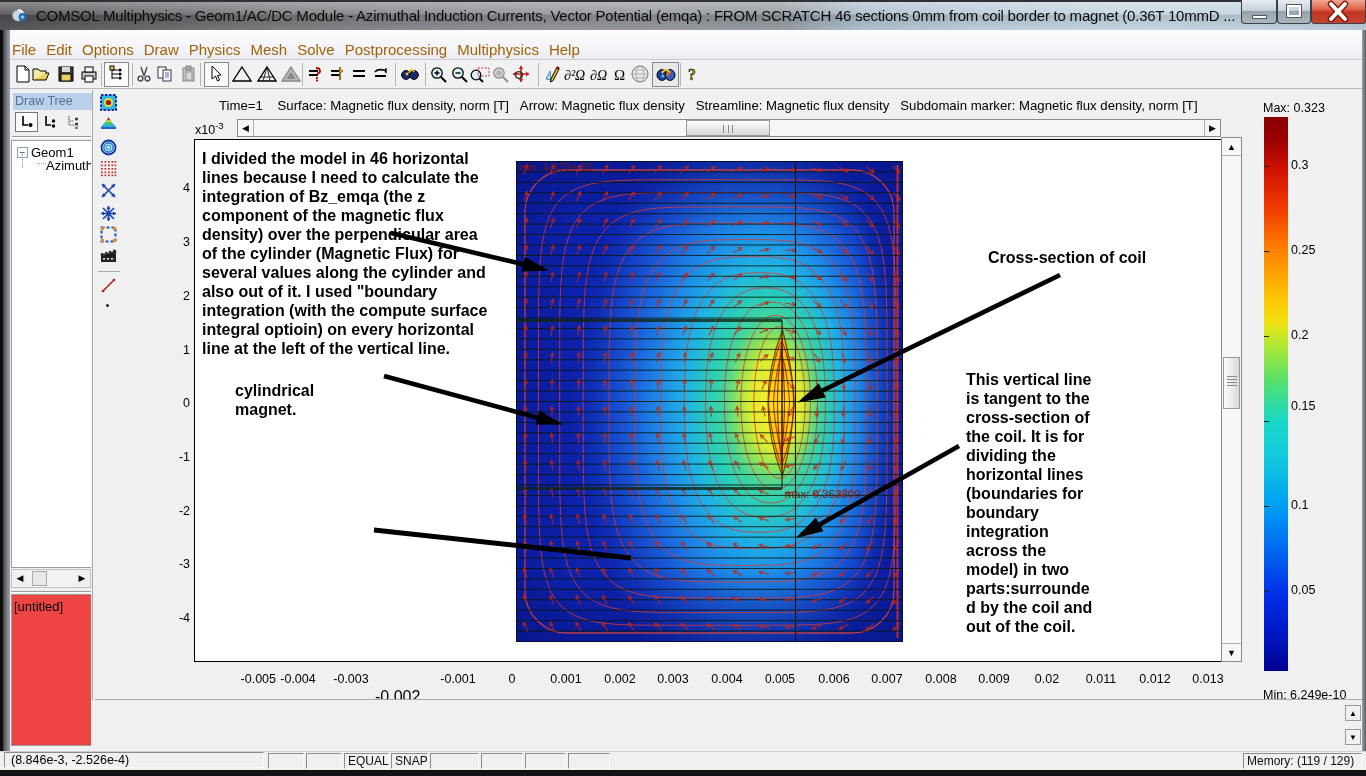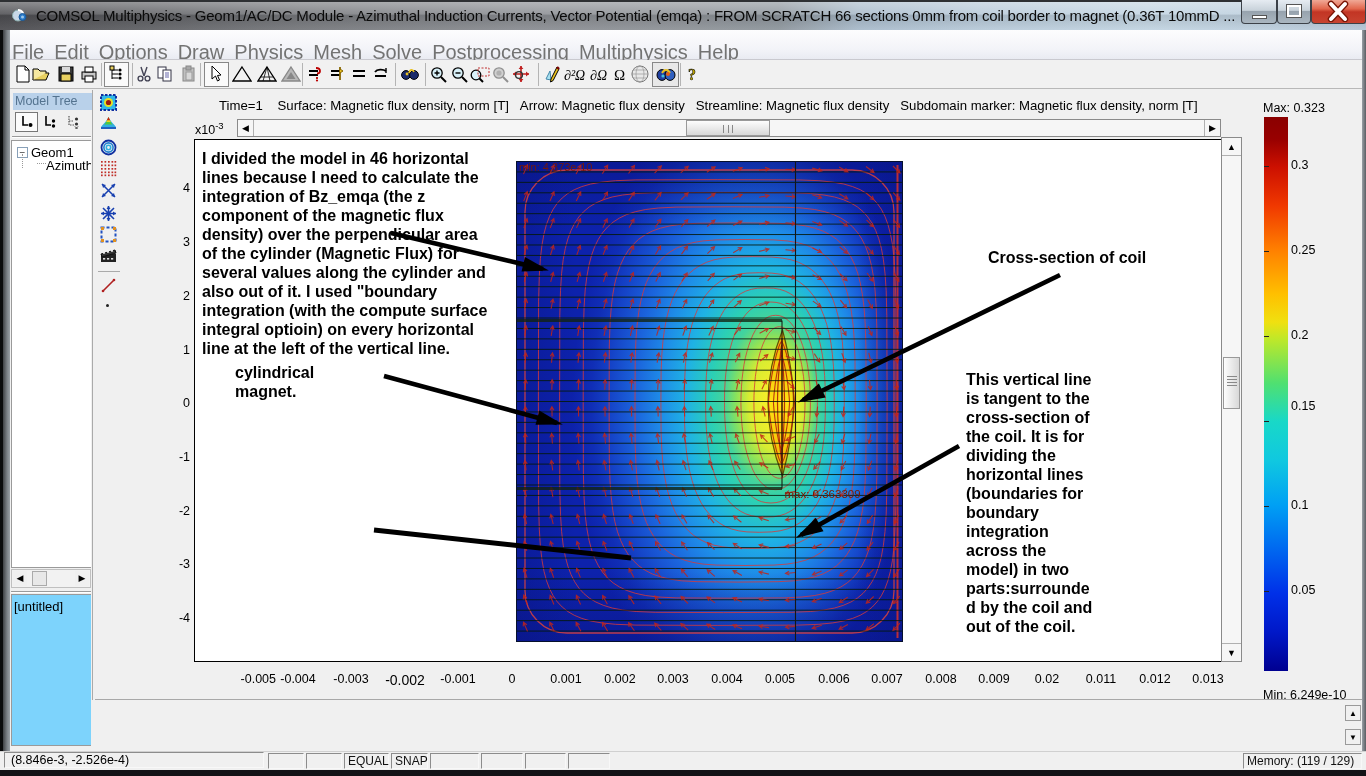--- a/index.html
+++ b/index.html
@@ -12,41 +12,41 @@
 
 <div class="abs" style="left:0;top:0;width:1366px;height:30px;background:linear-gradient(90deg,#4e4e52 0%,#5c5d61 8%,#77797d 22%,#8b8e93 38%,#909499 50%,#8f979e 57%,#aabccc 63%,#b8cad9 72%,#c3d5e2 84%,#bccedd 94%,#b5c5d5 100%)"></div>
 <div class="abs" style="left:0;top:0;width:1366px;height:30px;background:linear-gradient(180deg,rgba(255,255,255,0.38),rgba(255,255,255,0.12) 46%,rgba(0,0,0,0.10) 52%,rgba(255,255,255,0.05) 100%)"></div>
 <div class="abs" style="left:0;top:0;width:1366px;height:2px;background:#2e3033"></div>
 <div class="abs" style="left:11px;top:8px"><svg width="17" height="15" viewBox="0 0 17 15">
       <circle cx="7" cy="7.5" r="5.5" fill="#c8d8e8" stroke="#8aa"></circle>
       <path d="M7,2 a5.5,5.5 0 0 1 5,8" fill="none" stroke="#fff" stroke-width="2"></path>
       <circle cx="11.5" cy="9" r="3.5" fill="#2878c8" stroke="#1a5a9a"></circle>
       <circle cx="11.5" cy="9" r="1.5" fill="#9cc8ea"></circle>
     </svg></div>
-<div class="abs" style="left:36px;top:7px;font-size:15px;letter-spacing:-0.22px;color:#0a0a0a;white-space:nowrap">COMSOL Multiphysics - Geom1/AC/DC Module - Azimuthal Induction Currents, Vector Potential (emqa) : FROM SCRATCH 66 sections 0mm from coil border to magnet (0.36T 10mmD ...</div>
+<div class="abs" style="left:36px;top:7px;font-size:15px;letter-spacing:-0.22px;color:#0a0a0a;white-space:nowrap">COMSOL Multiphysics - Geom1/AC/DC Module - Azimuthal Induction Currents, Vector Potential (emqa) : FROM SCRATCH 46 sections 0mm from coil border to magnet (0.36T 10mmD ...</div>
 
 <div class="abs" style="left:1241px;top:0;width:36px;height:24px;background:linear-gradient(180deg,#e6ecf2 0%,#c8d2da 45%,#97a3ae 50%,#aab6c0 100%);border:1px solid #3c4148;border-top:none;border-radius:0 0 4px 4px">
  <div class="abs" style="left:10px;top:15px;width:15px;height:4px;background:#fff;border:1px solid #555"></div>
   </div>
 <div class="abs" style="left:1277px;top:0;width:34px;height:24px;background:linear-gradient(180deg,#e6ecf2 0%,#c8d2da 45%,#97a3ae 50%,#aab6c0 100%);border:1px solid #3c4148;border-top:none;border-radius:0 0 4px 4px">
  <div class="abs" style="left:9px;top:5px;width:14px;height:12px;border:2px solid #fff;outline:1px solid #555"></div>
   </div>
 <div class="abs" style="left:1311px;top:0;width:55px;height:24px;background:linear-gradient(180deg,#f0a896 0%,#e2674d 38%,#c23524 52%,#c84330 100%);border:1px solid #3c4148;border-top:none;border-radius:0 0 3px 4px">
  <svg width="53" height="22" viewBox="0 0 53 22">
       <path d="M19,4 L33,19 M33,4 L19,19" stroke="#7a1505" stroke-width="6.5" stroke-linecap="round"></path>
       <path d="M19,4 L33,19 M33,4 L19,19" stroke="#fff" stroke-width="4" stroke-linecap="round"></path>
     </svg></div>
 
 <div class="abs" style="left:0;top:30px;width:3px;height:740px;background:#0b0b0d"></div>
 <div class="abs" style="left:3px;top:30px;width:7px;height:740px;background:linear-gradient(90deg,#3f4145,#7d8288 60%,#9aa0a6)"></div>
 <div class="abs" style="left:1362px;top:30px;width:4px;height:740px;background:linear-gradient(90deg,#9aa0a6,#5a5e63)"></div>
 <div class="abs" style="left:0;top:770px;width:1366px;height:6px;background:#121316"></div>
 
 <div class="abs" style="left:10px;top:30px;width:1352px;height:30px;background:linear-gradient(180deg,#fdfdfe,#f2f3f8 70%,#e9ebf2);border-bottom:1px solid #c9c9cf"></div>
-<div class="abs" style="left:12px;top:41px;font-size:20px;color:#737373">
+<div class="abs" style="left:12px;top:41px;font-size:15px;color:#a16207">
 <span>File</span><span style="margin-left:10px">Edit</span><span style="margin-left:10px">Options</span><span style="margin-left:10px">Draw</span><span style="margin-left:10px">Physics</span><span style="margin-left:10px">Mesh</span><span style="margin-left:10px">Solve</span><span style="margin-left:10px">Postprocessing</span><span style="margin-left:10px">Multiphysics</span><span style="margin-left:10px">Help</span></div>
 
 <div class="abs" style="left:10px;top:60px;width:1352px;height:29px;background:#f1f1f1;border-bottom:1px solid #b8b8b8"></div>
 <div class="abs" style="left:14px;top:65px"><svg width="18" height="18" viewBox="0 0 18 18">
       <path d="M3,1 h8 l4,4 v12 h-12 z" fill="#fff" stroke="#000"></path>
       <path d="M11,1 v4 h4" fill="none" stroke="#000"></path>
     </svg></div>
 <div class="abs" style="left:32px;top:65px"><svg width="18" height="18" viewBox="0 0 18 18">
       <path d="M1,15 l3,-7 h13 l-3,7 z" fill="#e8d060" stroke="#000"></path>
       <path d="M1,15 v-11 h5 l2,2 h6 v2" fill="#f5e8a0" stroke="#000"></path>
@@ -180,21 +180,21 @@
       <circle cx="13" cy="9" r="2" fill="#e86010"></circle>
       <circle cx="8" cy="11" r="1.6" fill="#40c0e0"></circle>
     </svg></div>
 <div class="abs" style="left:680px;top:63px;width:1px;height:23px;background:#b4b4b4"></div>
 <div class="abs" style="left:687px;top:65px"><svg width="14" height="18" viewBox="0 0 14 18">
       <text x="1" y="15" font-family="Liberation Serif" font-size="16" font-weight="bold" fill="#b8a000" stroke="#000" stroke-width="0.5">?</text>
     </svg></div>
 
 <div class="abs" style="left:10px;top:90px;width:83px;height:662px;background:#f0f0f0"></div>
 <div class="abs" style="left:92px;top:90px;width:1px;height:610px;background:#aaa"></div>
-<div class="abs" style="left:13px;top:93px;width:79px;height:17px;background:#b9d1ea;color:#54738f;font-size:12.5px;padding-left:2px;line-height:16px">Model Tree</div>
+<div class="abs" style="left:13px;top:93px;width:79px;height:17px;background:#b9d1ea;color:#54738f;font-size:12.5px;padding-left:2px;line-height:16px">Draw Tree</div>
 <div class="abs sbtn" style="left:15px;top:112px;width:23px;height:20px;background:#fbfbfb;border-color:#777">
     <svg width="16" height="14" viewBox="0 0 16 14">
       <path d="M4,1 v9 h5" stroke="#000" stroke-width="1.6" fill="none"></path>
       <circle cx="11.5" cy="10" r="2"></circle>
     </svg>
   </div>
 <div class="abs" style="left:42px;top:115px"><svg width="16" height="14" viewBox="0 0 16 14">
       <path d="M4,1 v9 h5" stroke="#000" stroke-width="1.6" fill="none"></path>
       <circle cx="11.5" cy="6" r="1.7"></circle>
       <circle cx="11.5" cy="11" r="1.7"></circle>
@@ -213,21 +213,21 @@
   <div style="position:absolute;left:25px;top:22px;width:9px;height:1px;border-top:1px dotted #999"></div>
   <div style="position:absolute;left:34px;top:17px;font-size:13px;white-space:nowrap">Azimuth</div>
 </div>
 
 <div class="abs" style="left:11px;top:569px;width:80px;height:19px;background:#f2f2f2;border:1px solid #c0c0c0">
   <div style="position:absolute;left:1px;top:1px;width:14px;height:15px;background:#f0f0f0;text-align:center;font-size:9px;line-height:15px;color:#000">◀</div>
   <div style="position:absolute;right:1px;top:1px;width:14px;height:15px;background:#f0f0f0;text-align:center;font-size:9px;line-height:15px;color:#000">▶</div>
   <div style="position:absolute;left:20px;top:1px;width:15px;height:15px;background:#e8e8e8;border:1px solid #aaa"></div>
 </div>
 <div class="abs" style="left:11px;top:591px;width:80px;height:2px;border-top:1px solid #9a9a9a;border-bottom:1px solid #fff"></div>
-<div class="abs" style="left:11px;top:594px;width:80px;height:152px;background:#7dd3fc;border:1px solid #9a9a9a;border-right:none">
+<div class="abs" style="left:11px;top:594px;width:80px;height:152px;background:#ef4444;border:1px solid #9a9a9a;border-right:none">
   <div style="position:absolute;left:2px;top:4px;font-size:13px">[untitled]</div>
 </div>
 
 <div class="abs" style="left:100px;top:94px"><svg width="17" height="17" viewBox="0 0 17 17">
       <rect x="1" y="1" width="15" height="15" fill="#30b8e8" stroke="#1030a0" stroke-width="2" stroke-dasharray="2.5,1.5"></rect>
       <circle cx="8.5" cy="8.5" r="4.5" fill="#e8e020"></circle>
       <circle cx="8.5" cy="8.5" r="2.6" fill="#a01810"></circle>
     </svg></div>
 <div class="abs" style="left:100px;top:115px"><svg width="17" height="17" viewBox="0 0 17 17">
       <path d="M8.5,2 C10,6 14,9 16,12 L1,12 C3,9 7,6 8.5,2 Z" fill="#30b0e0"></path>
@@ -444,21 +444,21 @@
       <line x1="189" y1="236" x2="362" y2="283" stroke="#000" stroke-width="4.6"></line>
       <path d="M367.8,284.6 L340.5,284.8 L344.3,270.5 Z" fill="#000"></path>
       <line x1="179" y1="390" x2="436" y2="418" stroke="#000" stroke-width="5"></line>
       <line x1="865" y1="135" x2="608" y2="260" stroke="#000" stroke-width="4.6"></line>
       <path d="M602.6,262.6 L623.9,243.6 L630.7,257.6 Z" fill="#000"></path>
       <line x1="764" y1="306" x2="606" y2="395" stroke="#000" stroke-width="4.6"></line>
       <path d="M600.8,397.9 L620.8,377.7 L628.5,391.3 Z" fill="#000"></path>
 </svg>
 
 <div class="abs" style="left:7px;top:9px;white-space:nowrap;font-weight:bold;font-size:16px;line-height:19px;color:#000">I divided the model in 46 horizontal<br>lines because I need to calculate the<br>integration of Bz_emqa (the z<br>component of the magnetic flux<br>density) over the perpendicular area<br>of the cylinder (Magnetic Flux) for<br>several values along the cylinder and<br>also out of it. I used "boundary<br>integration (with the compute surface<br>integral optioin) on every horizontal<br>line at the left of the vertical line.</div>
-<div class="abs" style="left:40px;top:223px;font-weight:bold;font-size:16px;line-height:19px">cylindrical<br>magnet.</div>
+<div class="abs" style="left:40px;top:241px;font-weight:bold;font-size:16px;line-height:19px">cylindrical<br>magnet.</div>
 <div class="abs" style="left:793px;top:109px;font-weight:bold;font-size:16px">Cross-section of coil</div>
 <div class="abs" style="left:771px;top:230px;white-space:nowrap;font-weight:bold;font-size:16px;line-height:19px">This vertical line<br>is tangent to the<br>cross-section of<br>the coil. It is for<br>dividing the<br>horizontal lines<br>(boundaries for<br>boundary<br>integration<br>across the<br>model) in two<br>parts:surrounde<br>d by the coil and<br>out of the coil.</div>
 
 </div>
 
 <div class="abs" style="left:1221px;top:137px;width:21px;height:525px;background:#f6f6f6;border:1px solid #8a8a8a">
   <div style="position:absolute;left:0;top:0;width:19px;height:18px;border-bottom:1px solid #b0b0b0;text-align:center;font-size:9px;line-height:18px">▲</div>
   <div style="position:absolute;left:0;bottom:0;width:19px;height:18px;border-top:1px solid #b0b0b0;text-align:center;font-size:9px;line-height:18px">▼</div>
   <div style="position:absolute;left:1px;top:219px;width:17px;height:52px;background:linear-gradient(90deg,#fdfdfd,#d8d8d8);border:1px solid #999">
       <div style="position:absolute;left:3px;top:18px;width:10px;height:1px;background:#888;box-shadow:0 3px #888,0 6px #888,0 9px #888"></div>
@@ -471,21 +471,21 @@
 <div class="abs" style="left:150px;top:343px;width:40px;text-align:right;font-size:12.5px">1</div>
 <div class="abs" style="left:150px;top:396px;width:40px;text-align:right;font-size:12.5px">0</div>
 <div class="abs" style="left:150px;top:450px;width:40px;text-align:right;font-size:12.5px">-1</div>
 <div class="abs" style="left:150px;top:504px;width:40px;text-align:right;font-size:12.5px">-2</div>
 <div class="abs" style="left:150px;top:557px;width:40px;text-align:right;font-size:12.5px">-3</div>
 <div class="abs" style="left:150px;top:611px;width:40px;text-align:right;font-size:12.5px">-4</div>
 
 <div class="abs" style="left:216px;top:672px;width:60px;text-align:right;font-size:12.5px">-0.005</div>
 <div class="abs" style="left:268px;top:672px;width:60px;text-align:center;font-size:12.5px">-0.004</div>
 <div class="abs" style="left:321px;top:672px;width:60px;text-align:center;font-size:12.5px">-0.003</div>
-<div class="abs" style="left:375px;top:672px;width:60px;text-align:center;font-size:14px">-0.002</div>
+<div class="abs" style="left:375px;top:688px;width:60px;font-size:16px">-0.002</div>
 <div class="abs" style="left:428px;top:672px;width:60px;text-align:center;font-size:12.5px">-0.001</div>
 <div class="abs" style="left:482px;top:672px;width:60px;text-align:center;font-size:12.5px">0</div>
 <div class="abs" style="left:536px;top:672px;width:60px;text-align:center;font-size:12.5px">0.001</div>
 <div class="abs" style="left:590px;top:672px;width:60px;text-align:center;font-size:12.5px">0.002</div>
 <div class="abs" style="left:643px;top:672px;width:60px;text-align:center;font-size:12.5px">0.003</div>
 <div class="abs" style="left:697px;top:672px;width:60px;text-align:center;font-size:12.5px">0.004</div>
 <div class="abs" style="left:750px;top:672px;width:60px;text-align:center;font-size:12px">0.005</div>
 <div class="abs" style="left:804px;top:672px;width:60px;text-align:center;font-size:12.5px">0.006</div>
 <div class="abs" style="left:857px;top:672px;width:60px;text-align:center;font-size:12.5px">0.007</div>
 <div class="abs" style="left:911px;top:672px;width:60px;text-align:center;font-size:12.5px">0.008</div>

